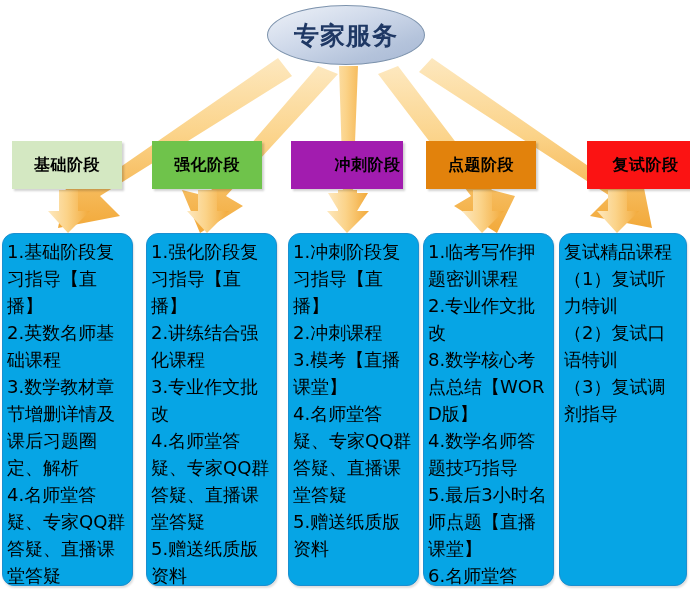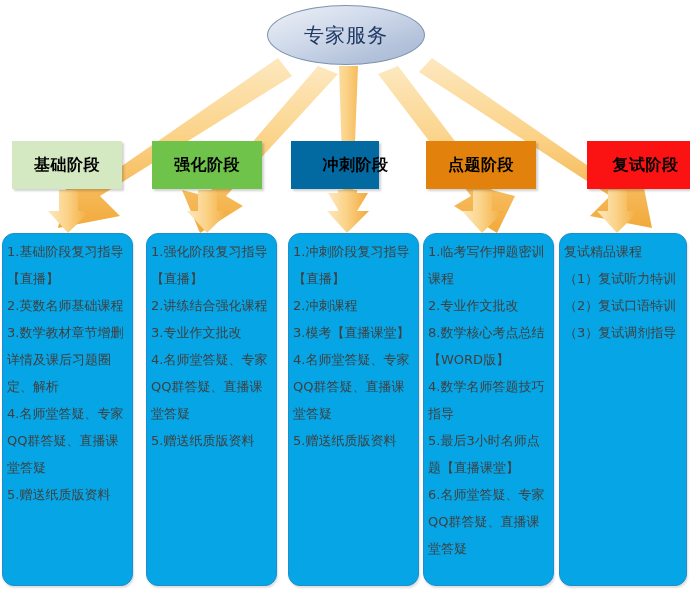--- a/index.html
+++ b/index.html
@@ -28,22 +28,22 @@
     border-radius: 50% / 50%;
     border: 1px solid #7d93ad;
     background: linear-gradient(160deg, #eef2f8 0%, #cfd9ea 42%, #b4c3db 75%, #a8b8d4 100%);
     box-sizing: border-box;
     display: flex;
     align-items: center;
     justify-content: center;
     z-index: 6;
   }
   #root-node .root-label {
-    font-size: 20px;
-    font-weight: normal;
+    font-size: 25px;
+    font-weight: bold;
     color: #1f3864;
     letter-spacing: 1px;
     line-height: 1;
     white-space: nowrap;
   }
 
   
   #arrow-layer {
     position: absolute;
     left: 0;
@@ -67,21 +67,21 @@
   }
   .stage-label {
     font-size: 16px;
     font-weight: bold;
     color: #000000;
     white-space: nowrap;
     letter-spacing: 0.5px;
   }
   .stage-box.s0 { left: 12px;  width: 110px; background: #d4e8c2; }
   .stage-box.s1 { left: 152px; width: 110px; background: #6fc34b; }
-  .stage-box.s2 { left: 291px; width: 88px; background: #0369a1; padding-left: 41px; }
+  .stage-box.s2 { left: 291px; width: 112px; background: #a21caf; padding-left: 41px; }
   .stage-box.s3 { left: 426px; width: 110px; background: #e2820c; }
   .stage-box.s4 { left: 587px; width: 117px; background: #fb1313; }
 
   
   .content-box {
     position: absolute;
     top: 233px;
     height: 353px;
     box-sizing: border-box;
     border: 1px solid #1b8fd0;
@@ -92,23 +92,23 @@
     z-index: 3;
     box-shadow: 1px 2px 2px rgba(0,0,0,0.13);
   }
   .content-box.c0 { left: 2px;   width: 131px; }
   .content-box.c1 { left: 146px; width: 131px; }
   .content-box.c2 { left: 288px; width: 131px; }
   .content-box.c3 { left: 423px; width: 131px; border-radius: 13px; }
   .content-box.c4 { left: 559px; width: 128px; }
 
   .content-line {
-    font-size: 13px;
+    font-size: 18px;
     line-height: 27px;
-    color: #404040;
+    color: #000000;
     white-space: normal;
     word-break: break-all;
   }
 </style>
 </head>
 <body>
 
 <div id="canvas">
 
   <svg id="arrow-layer" viewBox="0 0 690 597" xmlns="http://www.w3.org/2000/svg">

